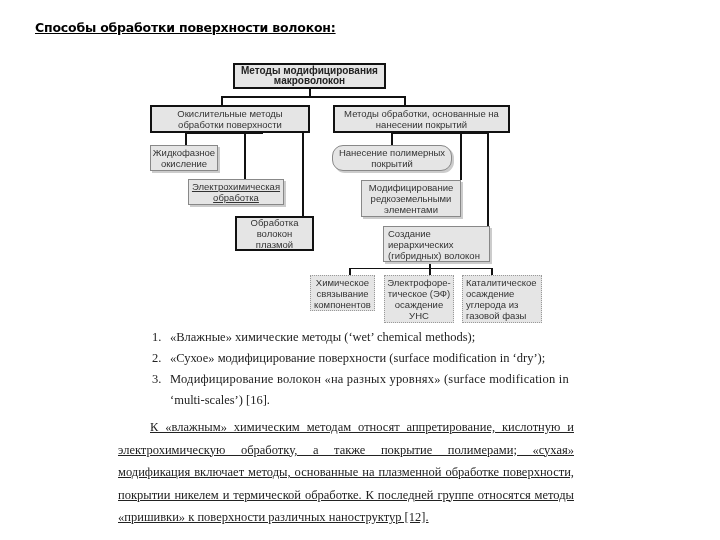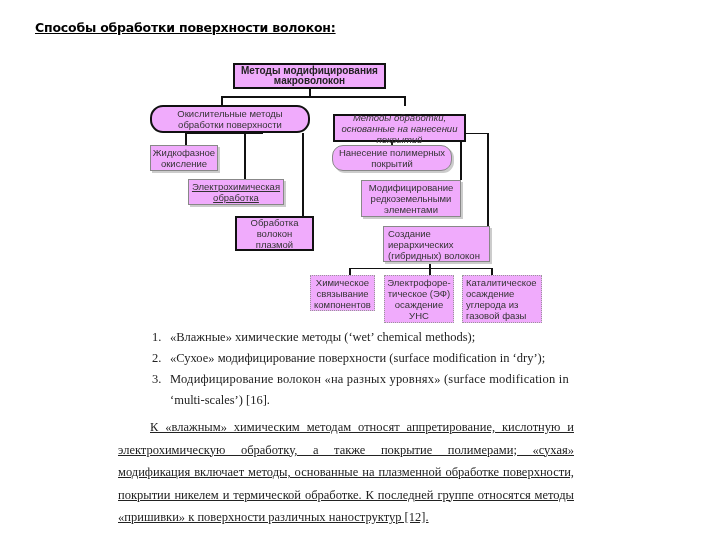--- a/index.html
+++ b/index.html
@@ -5,21 +5,21 @@
   * { box-sizing: border-box; margin: 0; padding: 0; }
   html, body { width: 720px; height: 540px; background: #ffffff; overflow: hidden; }
   body { position: relative; font-family: "Liberation Sans", sans-serif; color: #111; }
   .title {
     position: absolute; left: 35px; top: 20px;
     font-family: "DejaVu Sans", sans-serif; font-weight: bold; font-size: 12.5px;
     text-decoration: underline; letter-spacing: -0.2px; color: #000;
   }
   .diagram { position: absolute; left: 0; top: 0; width: 720px; height: 330px; }
   .box {
-    position: absolute; background: #f0abfc; border: 1px solid #888;
+    position: absolute; background: #e5e5e5; border: 1px solid #888;
     font-family: "Liberation Sans", sans-serif; font-size: 9.5px; line-height: 11px;
     text-align: center; color: #333; display: flex; align-items: center; justify-content: center;
     padding: 1px 2px;
   }
   .box.strong { border: 2px solid #111; }
   .box.top { font-weight: bold; color: #222; font-size: 10px; }
   .box.left-align { text-align: left; justify-content: flex-start; }
   .box.dotted { border: 1px dotted #999; }
   .box.shadow { box-shadow: 2px 2px 0 #ccc; }
   .line { position: absolute; background: #111; }
@@ -62,24 +62,24 @@
   <div class="line" style="left:429px;top:262px;width:2px;height:7px;"></div>
   <div class="line" style="left:349px;top:268px;width:144px;height:1px;"></div>
   <div class="line" style="left:349px;top:268px;width:2px;height:8px;"></div>
   <div class="line" style="left:429px;top:268px;width:2px;height:8px;"></div>
   <div class="line" style="left:491px;top:268px;width:2px;height:8px;"></div>
 
   <div class="box strong top" style="left:233px;top:63px;width:153px;height:26px;flex-direction:column;line-height:10px;">
     <span>Методы модифицирования макроволокон</span>
   </div>
 
-  <div class="box strong" style="left:150px;top:105px;width:160px;height:28px;border-radius:13px;">
+  <div class="box strong" style="left:150px;top:105px;width:160px;height:28px;">
     <span>Окислительные методы обработки поверхности</span>
   </div>
-  <div class="box strong" style="left:333px;top:114px;width:133px;height:28px;font-style:italic;">
+  <div class="box strong" style="left:333px;top:105px;width:177px;height:28px;">
     <span>Методы обработки, основанные на нанесении покрытий</span>
   </div>
 
   <div class="box shadow" style="left:150px;top:145px;width:68px;height:26px;">
     <span>Жидкофазное окисление</span>
   </div>
   <div class="box shadow" style="left:188px;top:179px;width:96px;height:26px;text-decoration:underline;">
     <span>Электрохимическая обработка</span>
   </div>
   <div class="box strong" style="left:235px;top:216px;width:79px;height:35px;padding:1px 6px;">

